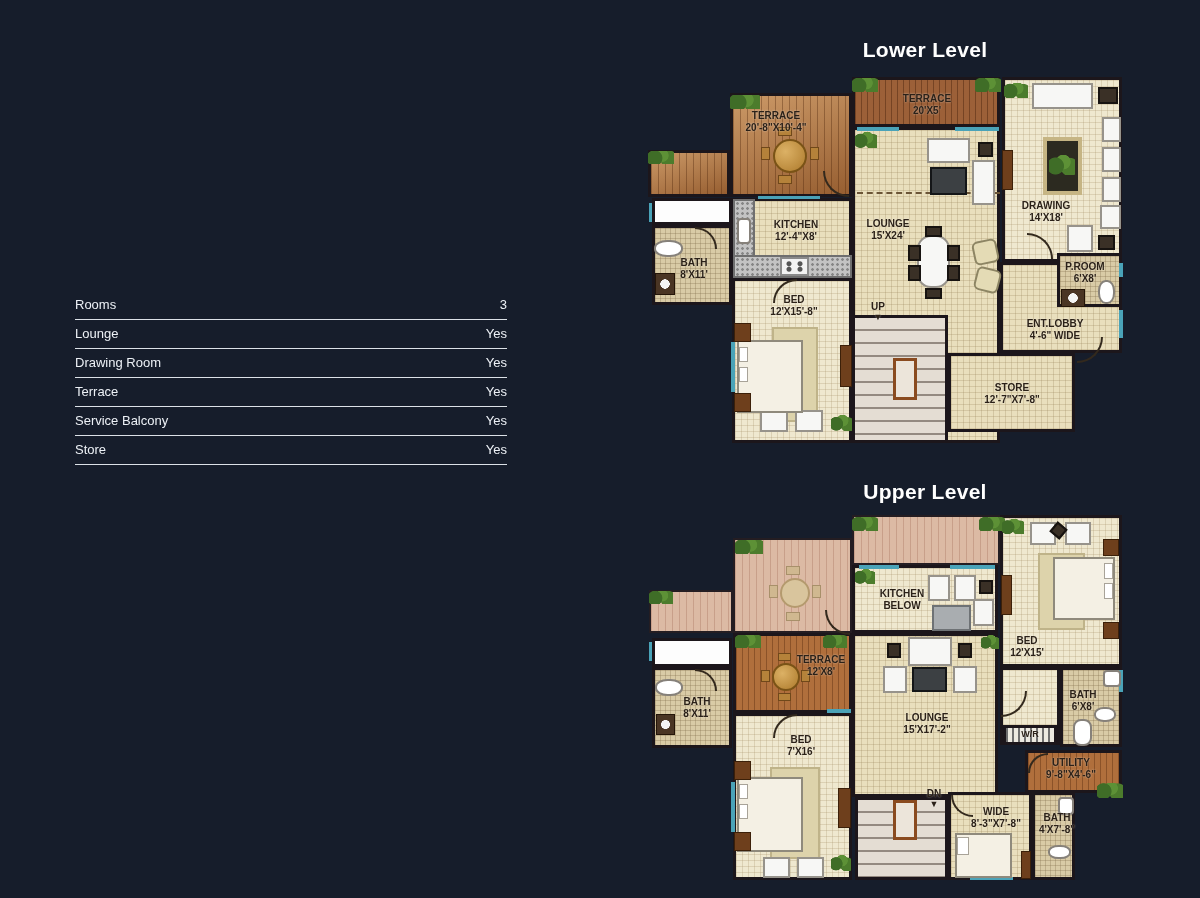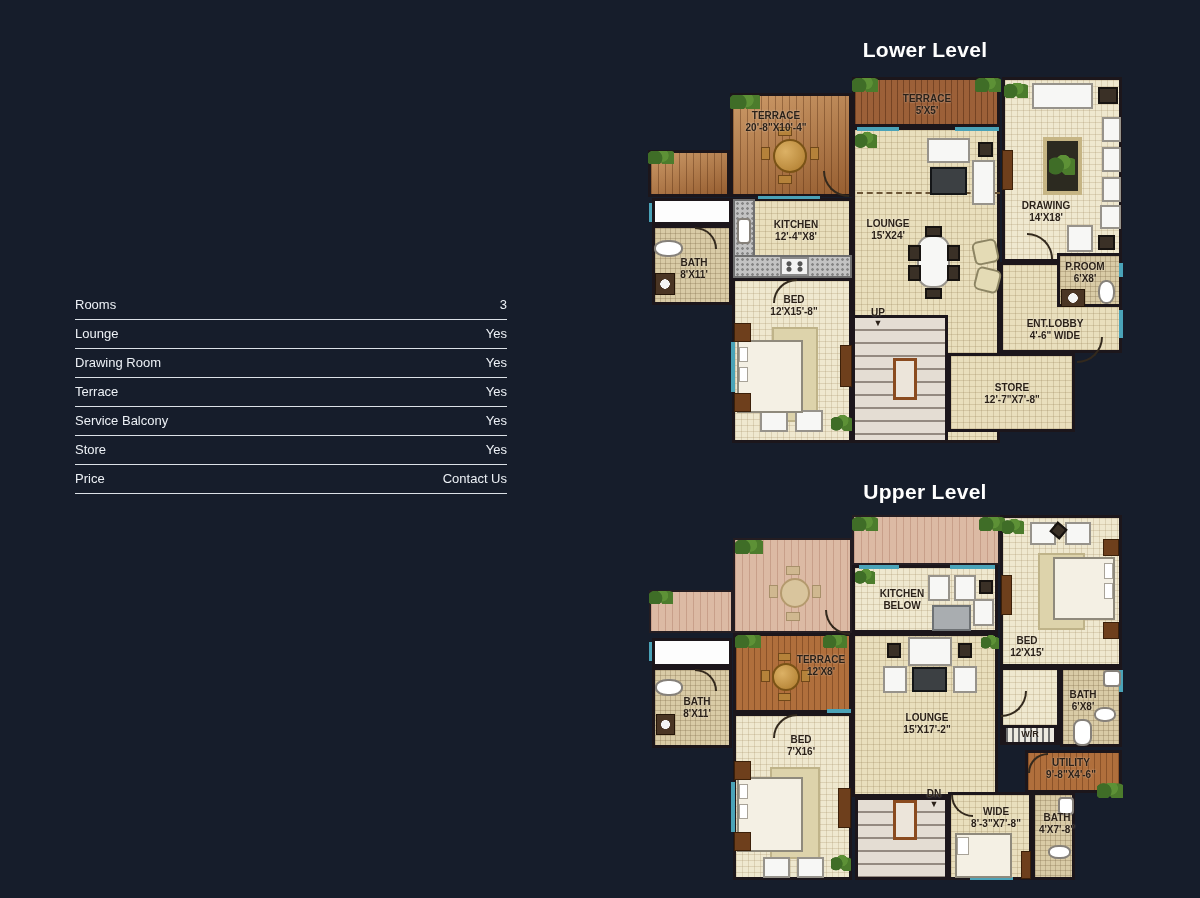--- a/index.html
+++ b/index.html
@@ -108,24 +108,20 @@
         <span>Yes</span>
       </div>
     <div class="spec-row">
         <span>Service Balcony</span>
         <span>Yes</span>
       </div>
     <div class="spec-row">
         <span>Store</span>
         <span>Yes</span>
       </div>
-    <div class="spec-row">
-        <span>Price</span>
-        <span>Contact Us</span>
-      </div>
   </div>
 </div>
 
 <div class="level-title" style="top:38px">Lower Level</div>
 
 <div class="plan" style="left:645px;top:75px">
 
   <div class="wood" style="left:3px;top:75px;width:82px;height:47px"></div>
   <div class="wood" style="left:85px;top:18px;width:122px;height:104px"></div>
   <div class="wood2" style="left:207px;top:2px;width:148px;height:50px"></div>
@@ -215,21 +211,21 @@
   <div class="door" style="left:128px;top:204px;width:24px;height:24px;transform:rotate(90deg)"></div>
   <div class="door" style="left:382px;top:158px;width:26px;height:26px;transform:rotate(180deg)"></div>
   <div class="door" style="left:432px;top:262px;width:26px;height:26px;transform:rotate(270deg)"></div>
 
   <div class="rl" style="left:131px;top:35px">
       <span>TERRACE</span>
       <span>20'-8"X10'-4"</span>
     </div>
   <div class="rl" style="left:282px;top:18px">
       <span>TERRACE</span>
-      <span>5'X5'</span>
+      <span>20'X5'</span>
     </div>
   <div class="rl" style="left:401px;top:125px">
       <span>DRAWING</span>
       <span>14'X18'</span>
     </div>
   <div class="rl" style="left:151px;top:144px">
       <span>KITCHEN</span>
       <span>12'-4"X8'</span>
     </div>
   <div class="rl" style="left:243px;top:143px">
@@ -249,21 +245,21 @@
       <span>6'X8'</span>
     </div>
   <div class="rl" style="left:410px;top:243px">
       <span>ENT.LOBBY</span>
       <span>4'-6" WIDE</span>
     </div>
   <div class="rl" style="left:367px;top:307px">
       <span>STORE</span>
       <span>12'-7"X7'-8"</span>
     </div>
-  <div class="rl" style="left:233px;top:232px">
+  <div class="rl" style="left:233px;top:226px">
       <span>UP</span>
       <span class="arrow">▼</span>
     </div>
 </div>
 
 <div class="level-title" style="top:480px">Upper Level</div>
 
 <div class="plan" style="left:645px;top:515px">
 
   <div class="ghost" style="left:4px;top:75px;width:84px;height:43px"></div>

